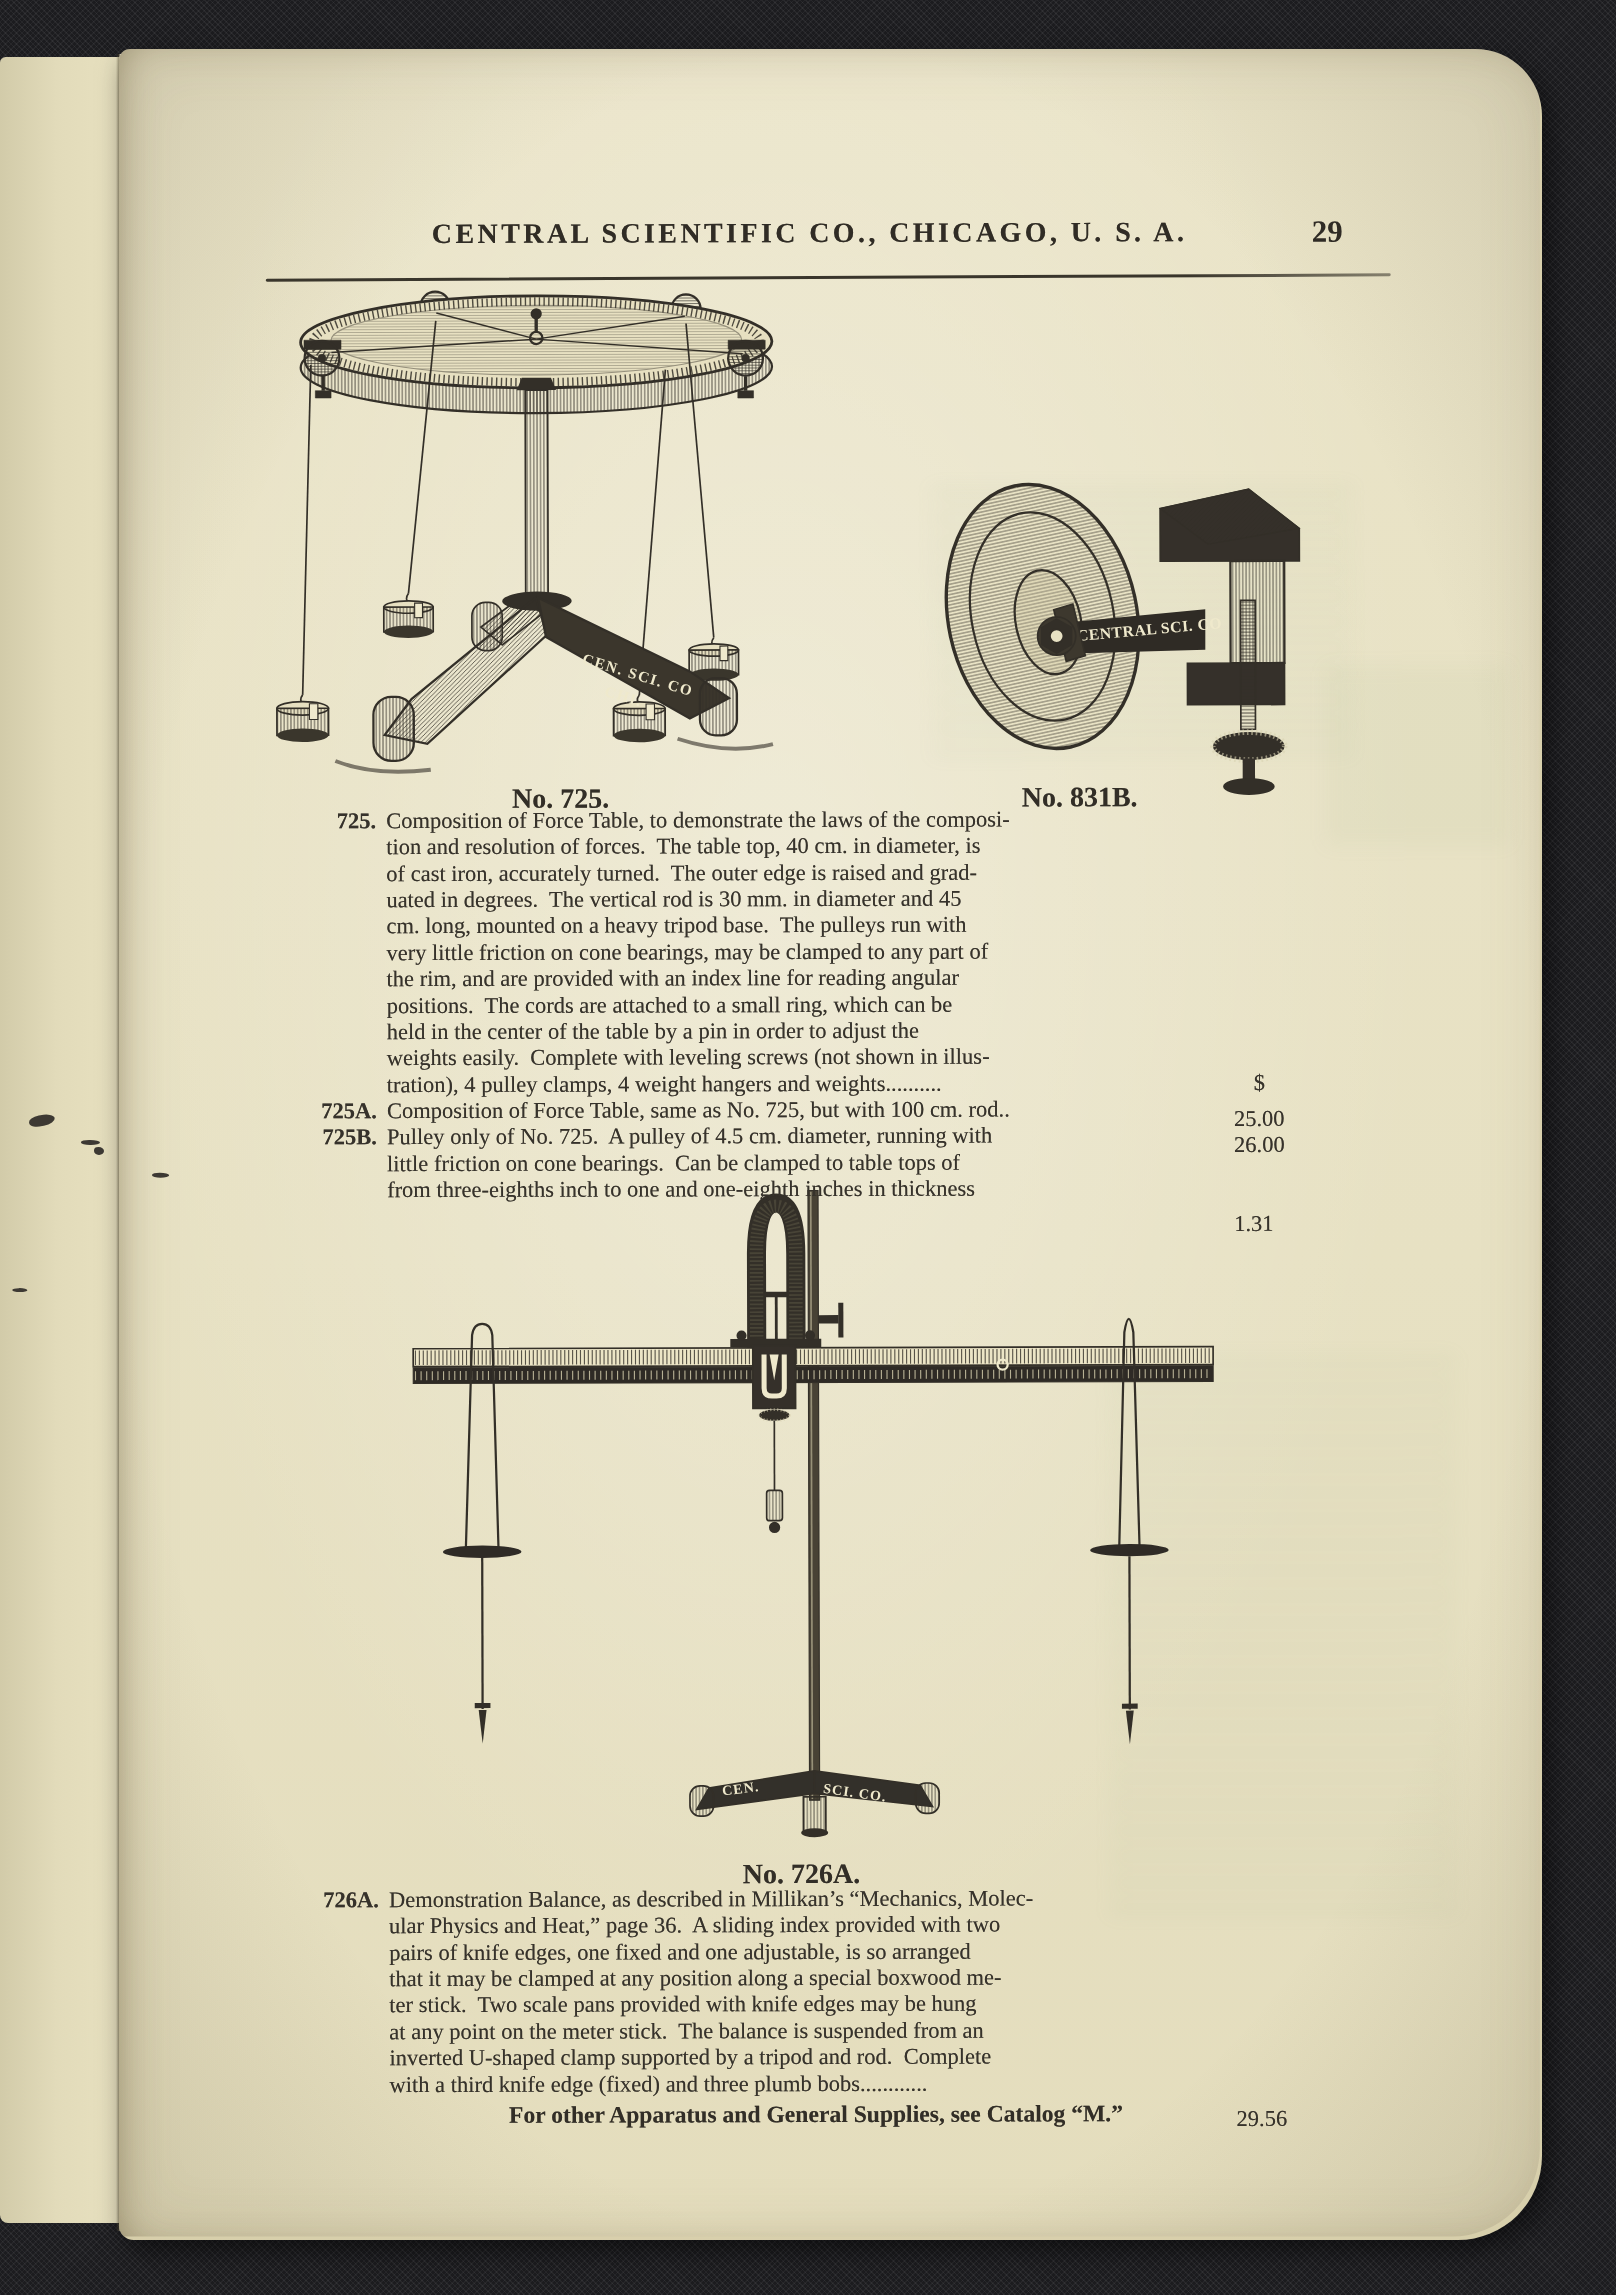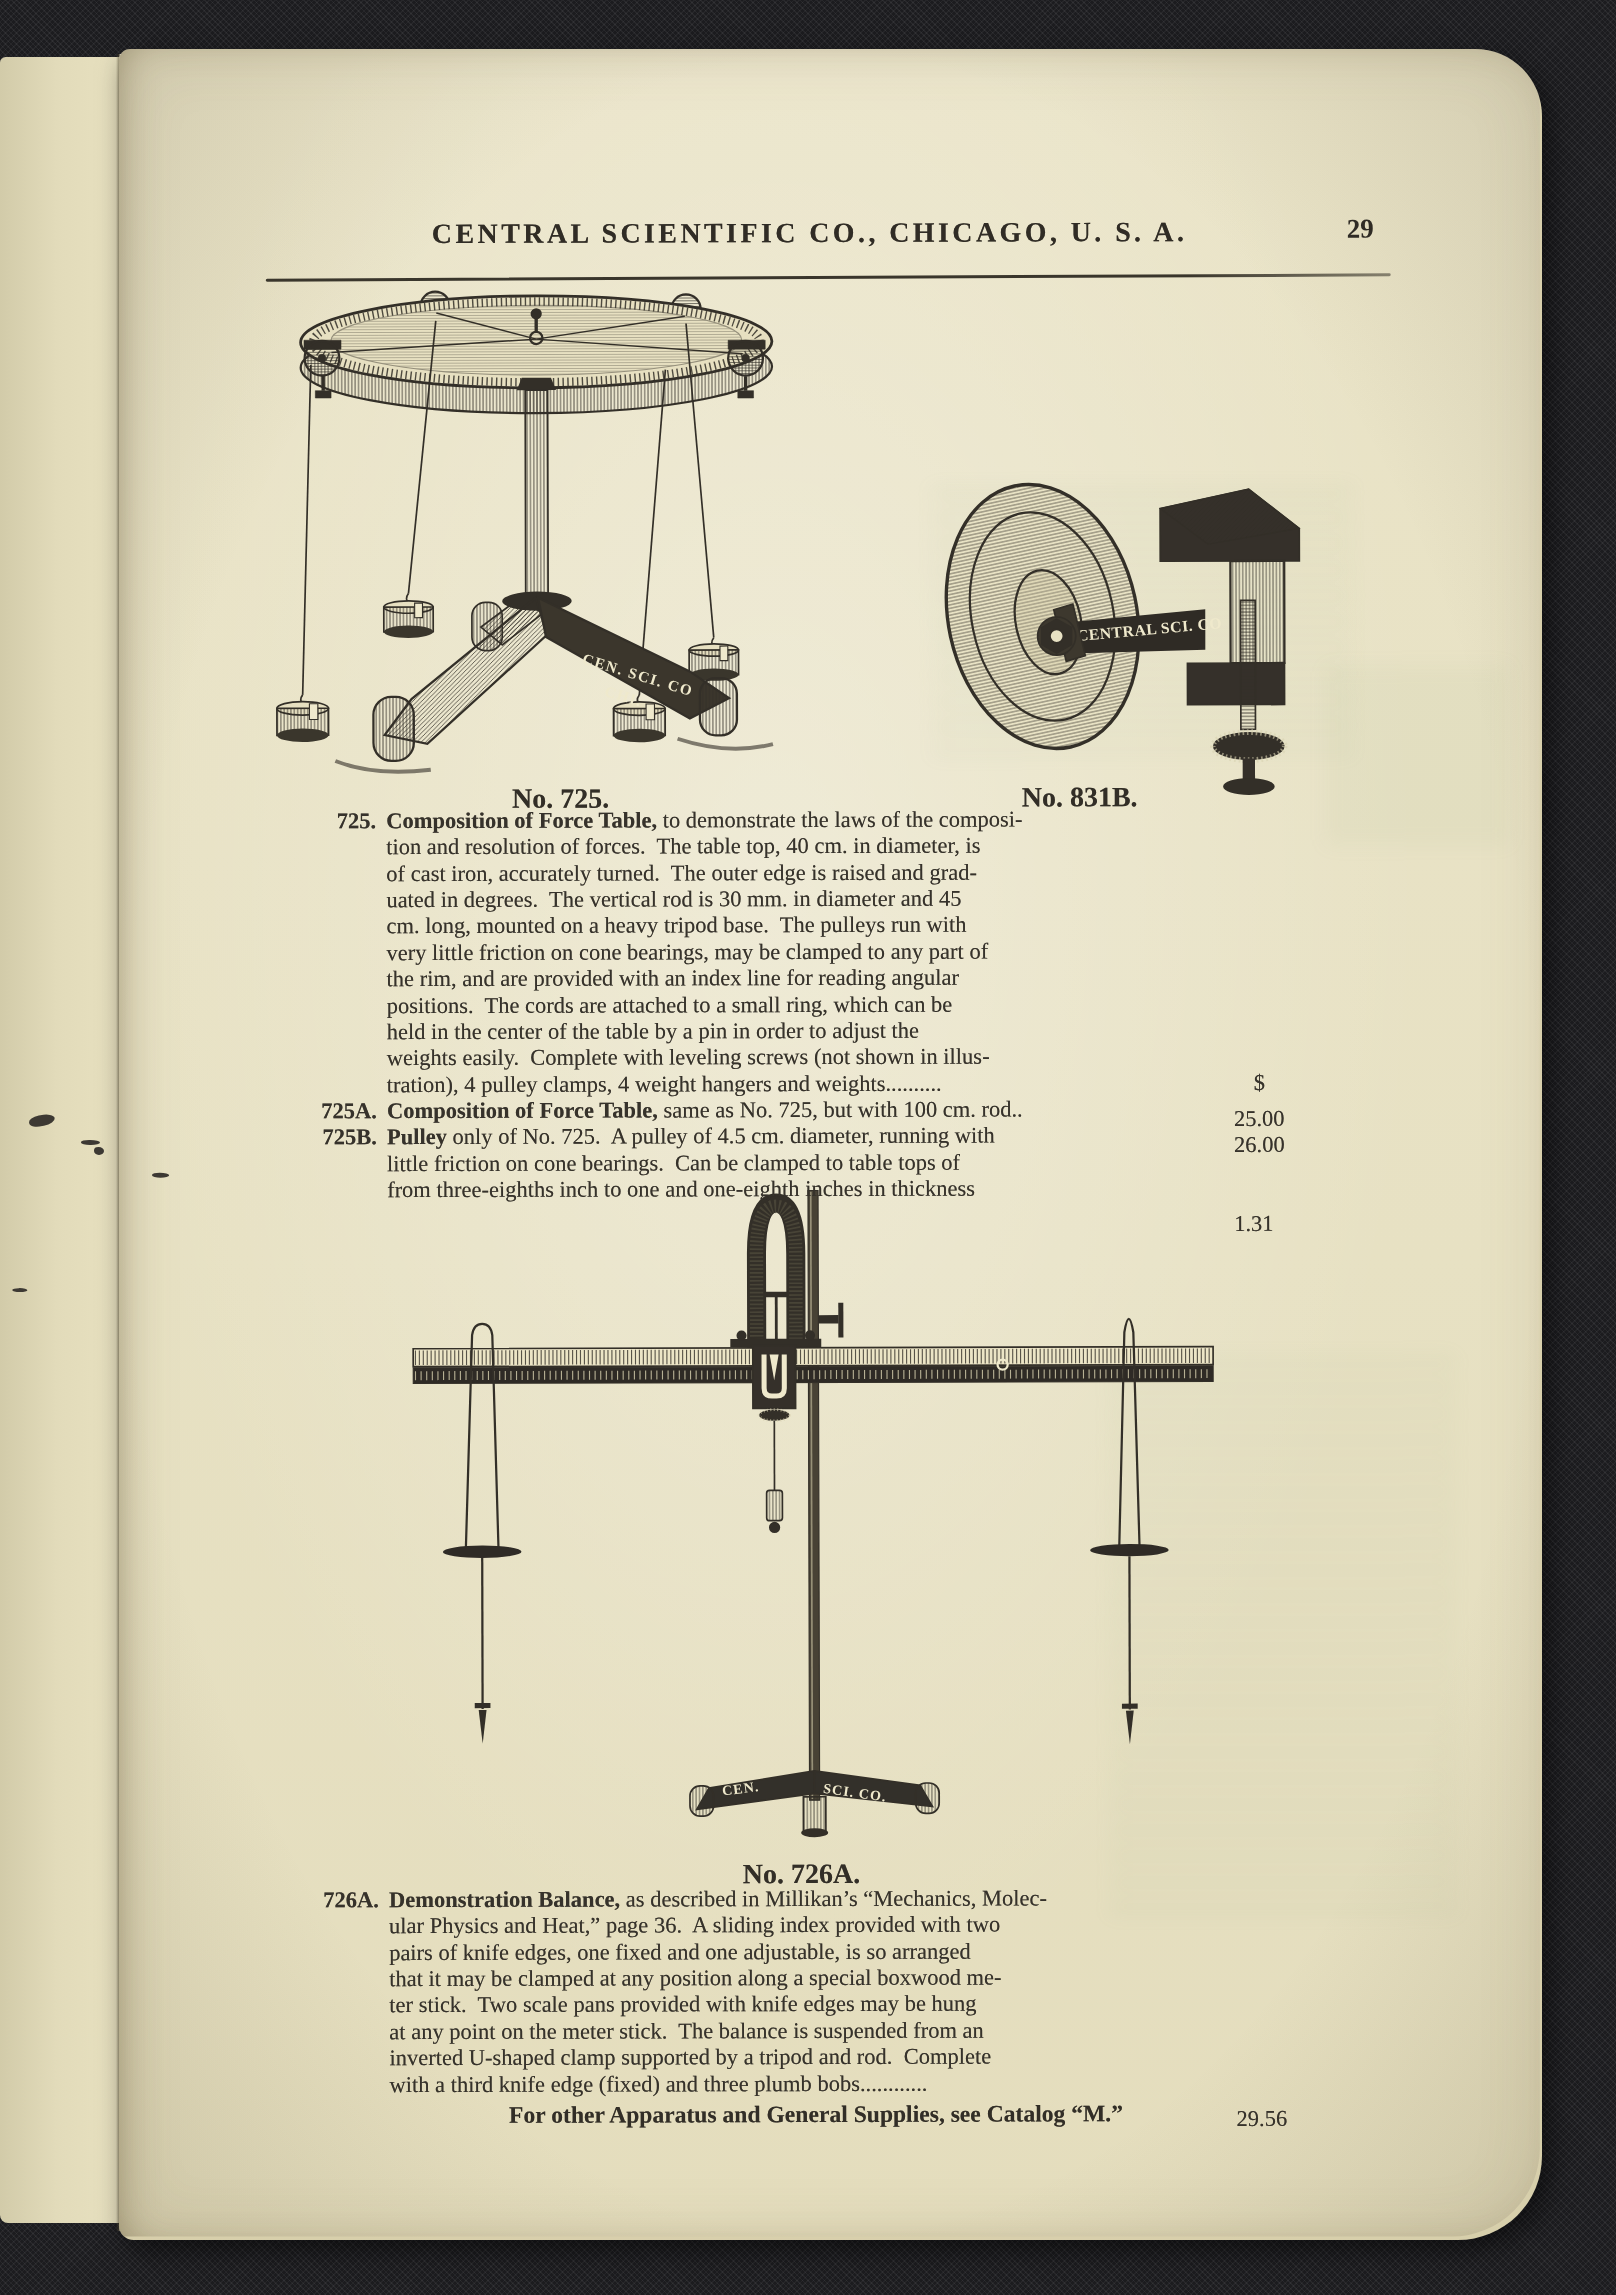--- a/index.html
+++ b/index.html
@@ -22,30 +22,30 @@
          linear-gradient(180deg,#eae4c8,#e7e1c3 55%,#e4ddbd);
        border-radius:11.2px 67px 84px 14.6px;
        box-shadow: 7.9px 10px 28px rgba(0,0,0,.55),
                    inset -6.7px -7.9px 0 -4.5px rgba(216,208,172,.95),
                    inset 14.6px 0 39px -19px rgba(100,88,54,.55),
                    inset 0 0 67px rgba(110,95,55,.14);}
   .content{position:absolute;inset:0;transform:rotate(-0.15deg);}
   .hdr-title{position:absolute;left:244px;top:168px;width:898px;text-align:center;
        font-size:28px;font-weight:bold;letter-spacing:3.4px;color:#302c25;
        text-shadow:0 0 0.6px rgba(45,40,32,.55);}
-  .hdr-page{position:absolute;left:1195px;top:166px;width:62px;font-size:27px;font-weight:bold;color:#2f2b25;text-align:right;}
+  .hdr-page{position:absolute;left:1195px;top:166px;width:62px;font-size:31px;font-weight:bold;color:#2f2b25;}
   .hdr-rule{position:absolute;left:149px;top:227px;width:1125px;height:2.8px;border-radius:1.7px;
        background:linear-gradient(90deg,#3a362c,#39352b 82%,rgba(57,53,43,.55));transform:rotate(-0.12deg);}
   .fig{position:absolute;}
   .caption{position:absolute;width:281px;text-align:center;font-size:28px;font-weight:bold;color:#322e27;
        text-shadow:0 0 0.6px rgba(45,40,32,.5);}
   .row{position:absolute;left:268px;width:971px;height:26px;line-height:26px;
        font-size:22.5px;white-space:pre;color:#36322b;text-shadow:0 0 0.3px rgba(44,40,32,.55);}
   .row .num{position:absolute;left:-122px;width:112px;text-align:right;font-weight:bold;}
-  .row .bold{font-weight:bold;}
+  .row .bold{font-weight:normal;}
   .row .cur{position:absolute;left:867px;}
   .row .price{position:absolute;right:0;width:124px;text-align:left;margin-top:36px;}
   .footer{position:absolute;left:268px;top:2052px;width:853px;text-align:center;
        font-size:23.6px;font-weight:bold;color:#322e27;text-shadow:0 0 0.6px rgba(45,40,32,.5);}
   .speck{position:absolute;background:#3d3933;border-radius:45% 55% 50% 50%;}
   .ghost{position:absolute;filter:blur(9px);opacity:.5;pointer-events:none;}
   svg text{font-family:"Liberation Serif", serif;}
 </style>
 </head>
 <body>

